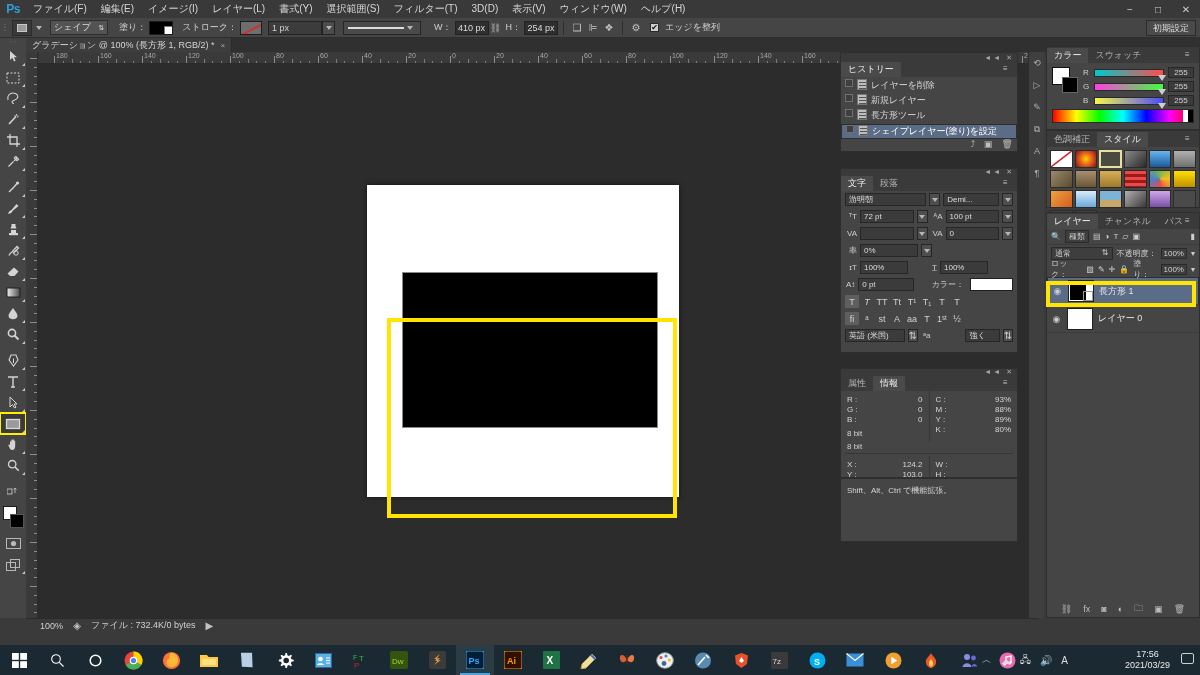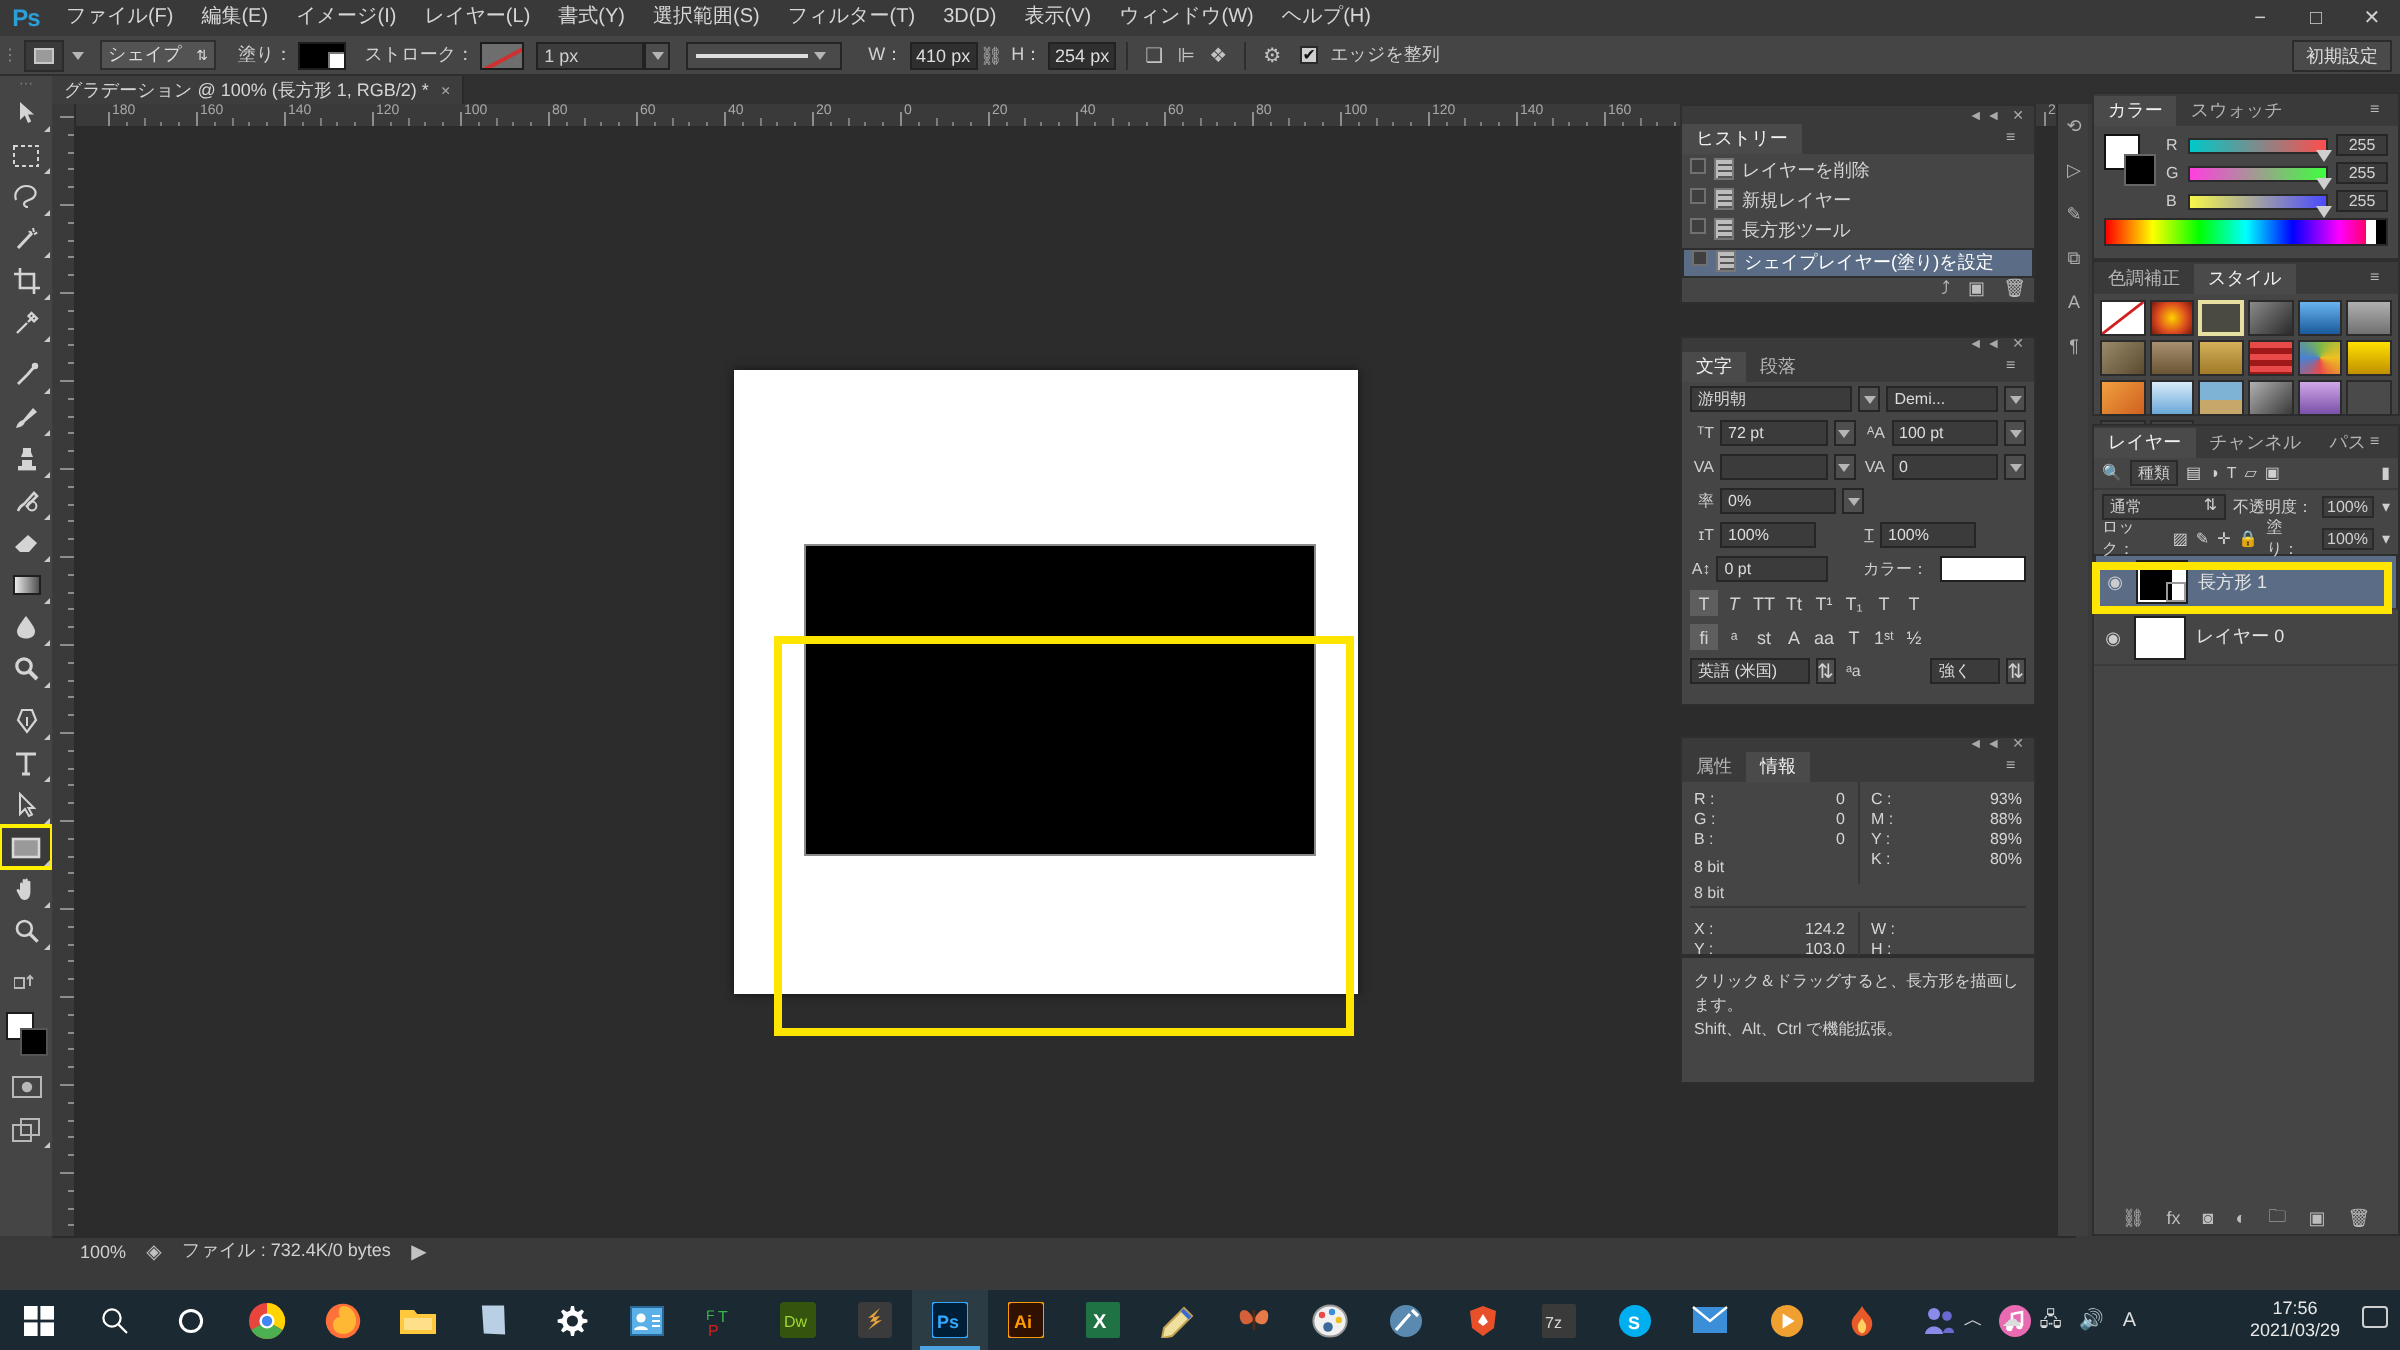--- a/index.html
+++ b/index.html
@@ -840,21 +840,20 @@
             <span></span>
           </div>
       </div>
     </div>
     <div class="info-sep"></div>
     <div style="font-size:8px;padding:1px 6px;">ファイル : 732.4K/0 bytes</div>
   </div>
 
   <div class="panel" style="left:840px;top:478px;width:178px;height:64px;">
     <div style="font-size:8px;padding:6px 6px 0 6px;line-height:12px;color:#d4d4d4;">
-      <div>クリック＆ドラッグすると、長方形を描画します。</div>
       <div>Shift、Alt、Ctrl で機能拡張。</div>
     </div>
   </div>
 
   <div class="panel" style="left:1046px;top:46px;width:154px;height:84px;">
     <div class="panel-tabs">
       <div class="ptab active">カラー</div>
       <div class="ptab">スウォッチ</div>
       <span class="pmenu">≡</span>
     </div>

